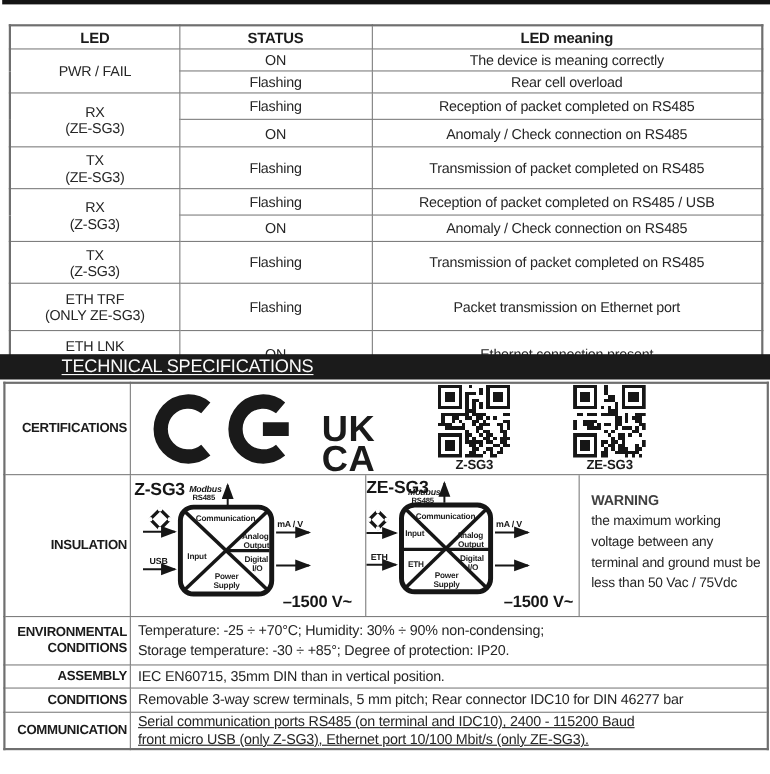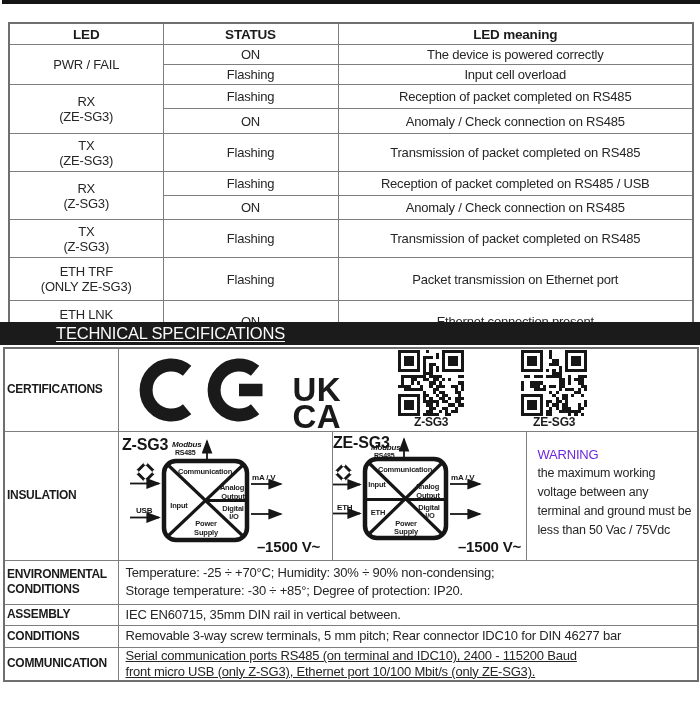--- a/index.html
+++ b/index.html
@@ -22,21 +22,21 @@
   
   .secbar{position:absolute;left:0;top:322px;width:700px;height:23px;background:#1b1b1b;
        display:flex;align-items:center;padding-left:48px;}
   .secbar span{color:#fafafa;font-size:16.5px;letter-spacing:-0.2px;margin-left:8px;
        text-decoration:underline;text-underline-offset:2px;}
 
   
   .spec-table{position:absolute;left:3px;top:347px;width:694px;border:2px solid #6f6f6f;}
   .spec-table th,.spec-table td{border:1.5px solid #7e7e7e;vertical-align:middle;padding:0;}
   .spec-table th{font-weight:bold;font-size:12px;letter-spacing:-0.3px;color:#1b1b1b;
-       text-align:left;line-height:15px;padding:0 2px;}
+       text-align:right;line-height:15px;padding:0 2px;}
   .spec-table td.content{font-size:13px;letter-spacing:-0.2px;color:#262626;text-align:left;
        padding-left:7px;}
   .content .line{line-height:18px;}
   .content .tight{line-height:15.5px;text-decoration:underline;}
 
   
   .cert-row{display:flex;align-items:center;height:81px;padding-left:20px;}
   .ukca{font-weight:bold;font-size:33px;line-height:27px;letter-spacing:0.5px;color:#1a1a1a;
        margin-left:17px;display:flex;flex-direction:column;margin-top:27px;}
   .qr-block{display:flex;flex-direction:column;align-items:center;margin-left:57px;}
@@ -44,21 +44,21 @@
   .qr svg rect{fill:#161616;}
   .qr-label{font-weight:bold;font-size:12px;color:#1b1b1b;margin-top:-1px;}
 
   
   .ins-row{display:flex;height:128px;}
   .ins-cell{height:128px;}
   .ins-cell.c1{width:213px;border-right:1.5px solid #7e7e7e;}
   .ins-cell.c2{width:193px;border-right:1.5px solid #7e7e7e;}
   .warn{flex:1;padding:13px 4px 0 11px;font-size:12.5px;letter-spacing:-0.2px;
        line-height:19px;color:#262626;}
-  .warn-title{font-weight:normal;font-size:13px;color:#6d28d9;}
+  .warn-title{font-weight:bold;font-size:13px;color:#404040;}
 
   
   .dg{display:block;}
   .dg .ttl{font-family:"Liberation Sans",sans-serif;font-weight:bold;font-size:16px;fill:#161616;}
   .dg .mb{font-family:"Liberation Sans",sans-serif;font-weight:bold;font-style:italic;font-size:8px;fill:#161616;}
   .dg .rs{font-family:"Liberation Sans",sans-serif;font-weight:bold;font-size:7px;fill:#161616;}
   .dg .q{font-family:"Liberation Sans",sans-serif;font-weight:bold;font-size:7.5px;fill:#1d1d1d;text-anchor:middle;}
   .dg .side{font-family:"Liberation Sans",sans-serif;font-weight:bold;font-size:8px;fill:#161616;}
   .dg .volt{font-family:"Liberation Sans",sans-serif;font-weight:bold;font-size:15px;fill:#161616;text-anchor:end;}
   .dg line,.dg rect.box{stroke:#161616;}
@@ -79,25 +79,25 @@
     <tr class="h20">
       <th>LED</th>
       <th>STATUS</th>
       <th>LED meaning</th>
     </tr>
   </thead>
   <tbody>
     <tr class="h19">
       <td class="lbl" rowspan="2">PWR / FAIL</td>
       <td>ON</td>
-      <td>The device is powered correctly</td>
+      <td>The device is meaning correctly</td>
     </tr>
     <tr class="h19">
       <td>Flashing</td>
-      <td>Input cell overload</td>
+      <td>Rear cell overload</td>
     </tr>
     <tr class="h23">
       <td class="lbl" rowspan="2"><span>RX</span><br><span>(ZE-SG3)</span></td>
       <td>Flashing</td>
       <td>Reception of packet completed on RS485</td>
     </tr>
     <tr class="h24">
       <td>ON</td>
       <td>Anomaly / Check connection on RS485</td>
     </tr>
@@ -705,21 +705,21 @@
   <tr style="height:44px">
     <th>ENVIRONMENTAL CONDITIONS</th>
     <td class="content">
       <div class="line">Temperature: -25 ÷ +70°C; Humidity: 30% ÷ 90% non-condensing;</div>
       <div class="line">Storage temperature: -30 ÷ +85°; Degree of protection: IP20.</div>
     </td>
   </tr>
   <tr style="height:21px">
     <th>ASSEMBLY</th>
     <td class="content">
-          <div class="line">IEC EN60715, 35mm DIN rail in vertical between.</div>
+          <div class="line">IEC EN60715, 35mm DIN than in vertical position.</div>
         </td>
   </tr>
   <tr style="height:22px">
     <th>CONDITIONS</th>
     <td class="content">
           <div class="line">Removable 3-way screw terminals, 5 mm pitch; Rear connector IDC10 for DIN 46277 bar</div>
         </td>
   </tr>
   <tr style="height:34px">
     <th>COMMUNICATION</th>

